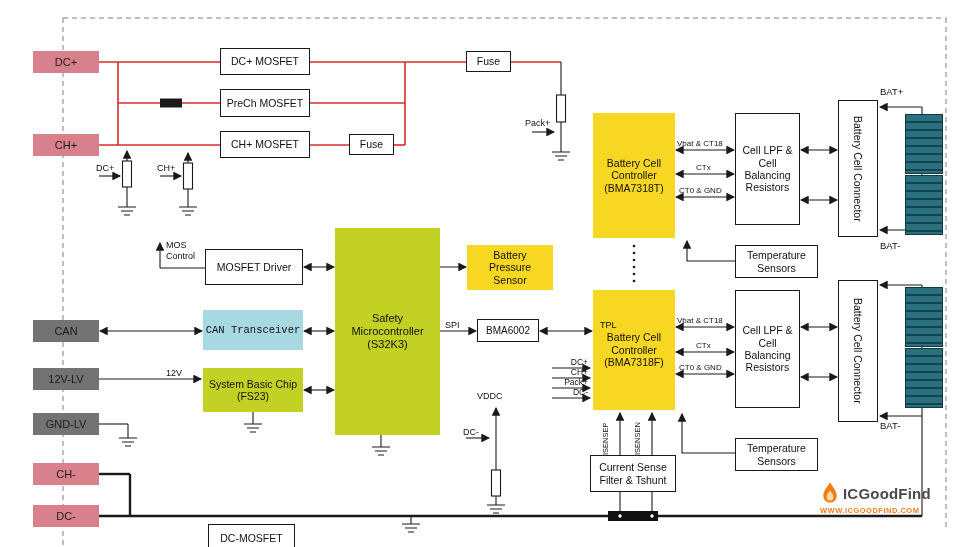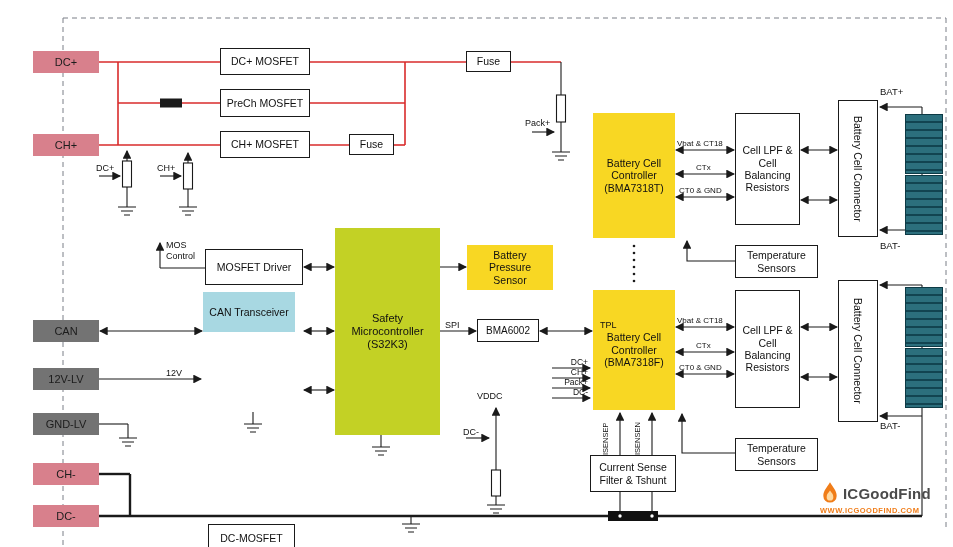--- a/index.html
+++ b/index.html
@@ -191,21 +191,22 @@
   <div class="box" style="left:735px;top:290px;width:65px;height:118px;padding:2px 6px;">Cell LPF &amp; Cell Balancing Resistors</div>
   <div class="box vert" style="left:838px;top:100px;width:40px;height:137px;">Battery Cell Connector</div>
   <div class="box vert" style="left:838px;top:280px;width:40px;height:142px;">Battery Cell Connector</div>
   <div class="box" style="left:735px;top:245px;width:83px;height:33px;">Temperature Sensors</div>
   <div class="box" style="left:735px;top:438px;width:83px;height:33px;">Temperature Sensors</div>
   <div class="box" style="left:590px;top:455px;width:86px;height:37px;">Current Sense Filter &amp; Tshunt</div>
   <div class="box" style="left:208px;top:500px;width:87px;height:28px;margin-top:24px;">DC-MOSFET</div>
 
   <div class="cbox fgreen" style="left:335px;top:228px;width:105px;height:207px;font-size:11px;">Safety Microcontroller (S32K3)</div>
   <div class="cbox fyellow" style="left:467px;top:245px;width:86px;height:45px;padding:2px 12px;">Battery Pressure Sensor</div>
-  <div class="cbox fblue" style="left:203px;top:292px;width:92px;height:40px;">CAN Transceiver</div>
+  <div class="cbox fblue" style="left:203px;top:310px;width:100px;height:40px;font-family:Liberation Mono, monospace;">CAN Transceiver</div>
+  <div class="cbox fgreen" style="left:203px;top:368px;width:100px;height:44px;">System Basic Chip (FS23)</div>
   <div class="cbox fyellow" style="left:593px;top:113px;width:82px;height:125px;">Battery Cell Controller (BMA7318T)</div>
   <div class="cbox fyellow" style="left:593px;top:290px;width:82px;height:120px;">Battery Cell Controller (BMA7318F)</div>
 
   <div class="cell" style="left:905px;top:114px;width:36px;height:58px;"></div>
   <div class="cell" style="left:905px;top:175px;width:36px;height:58px;"></div>
   <div class="cell" style="left:905px;top:287px;width:36px;height:58px;"></div>
   <div class="cell" style="left:905px;top:348px;width:36px;height:58px;"></div>
 
   <div class="wl" style="left:96px;top:163px;">DC+</div>
   <div class="wl" style="left:157px;top:163px;">CH+</div>

